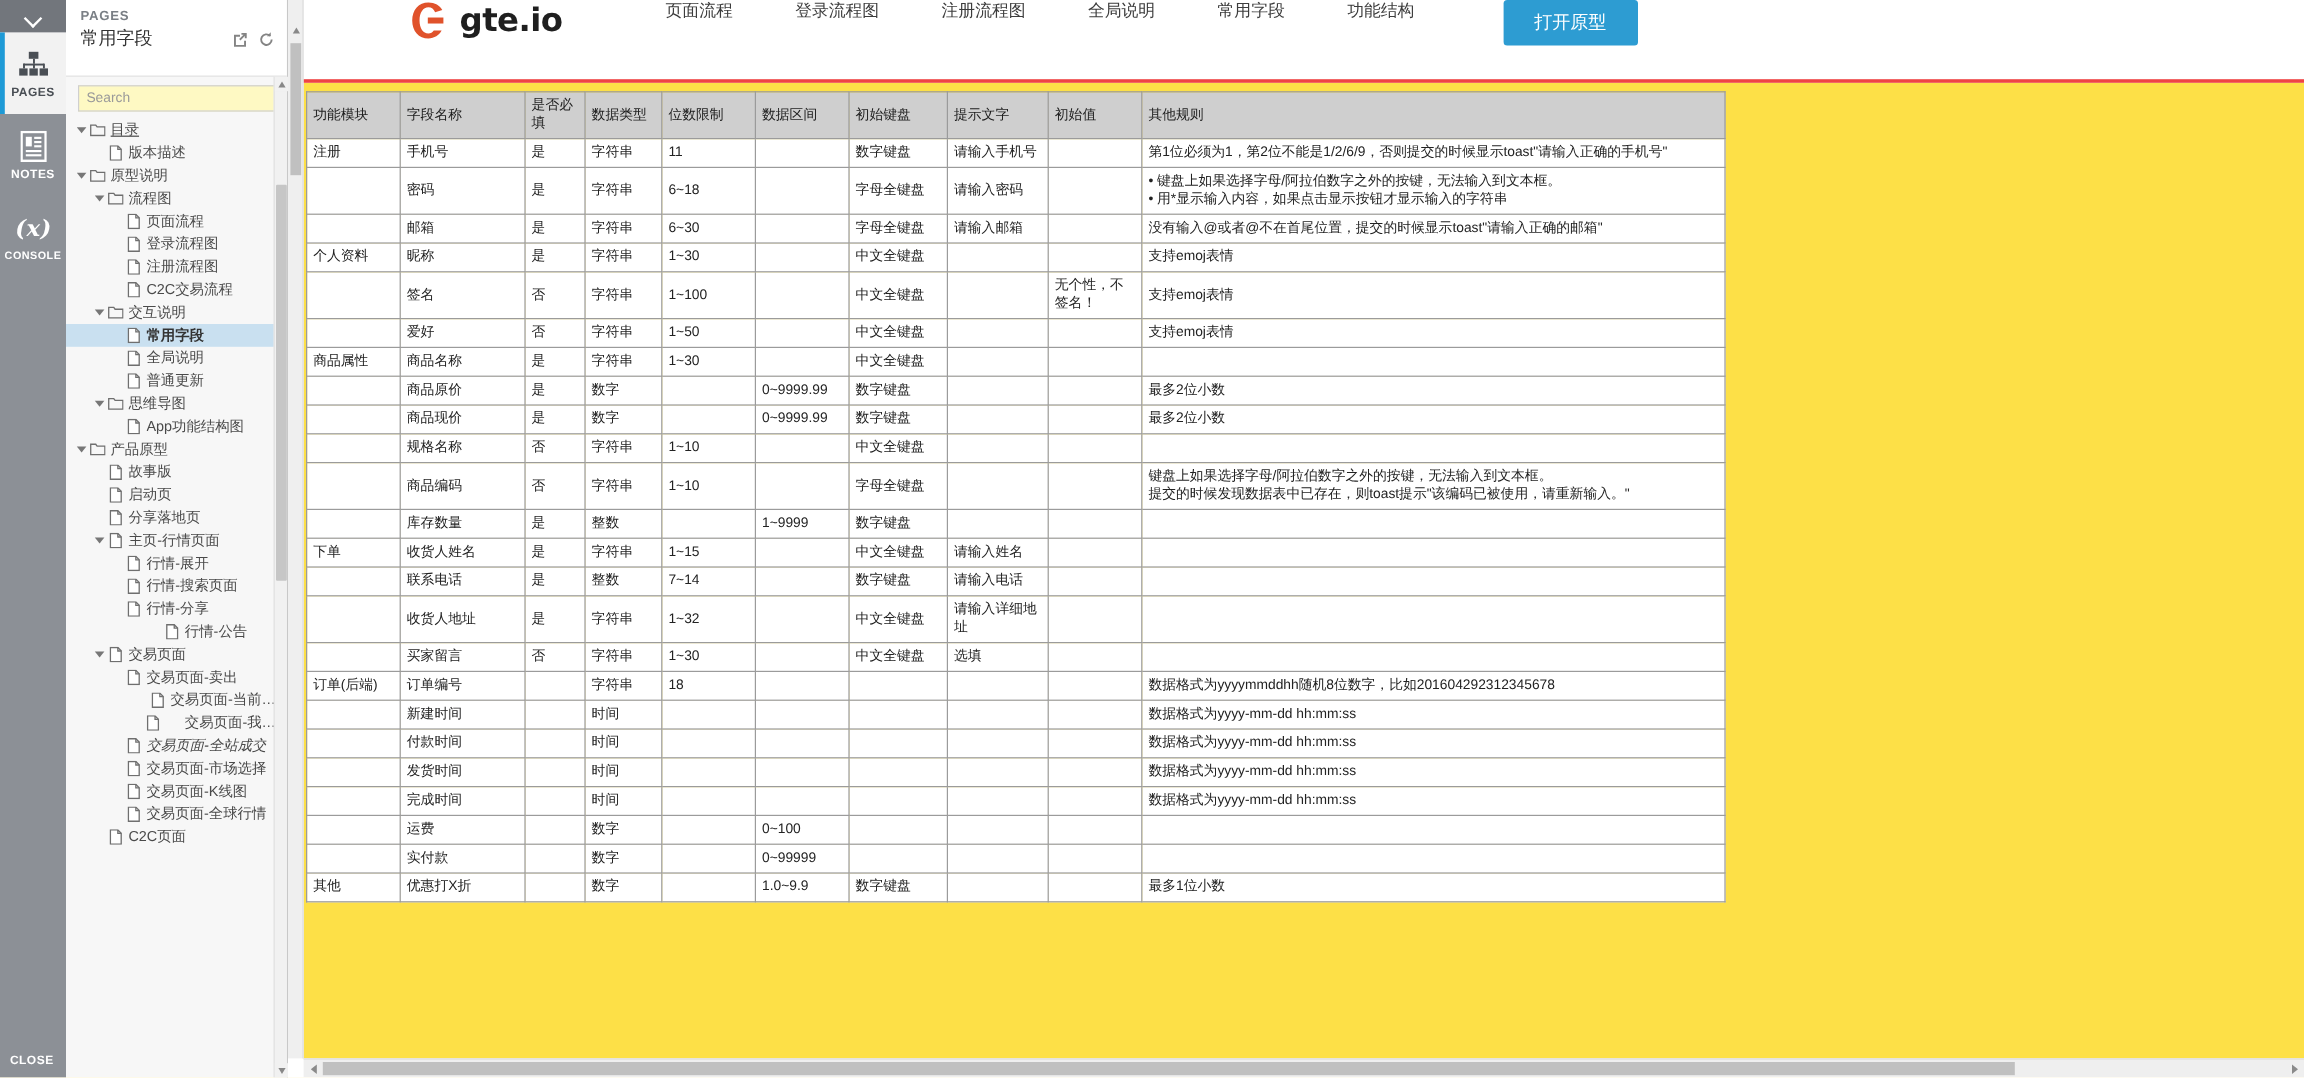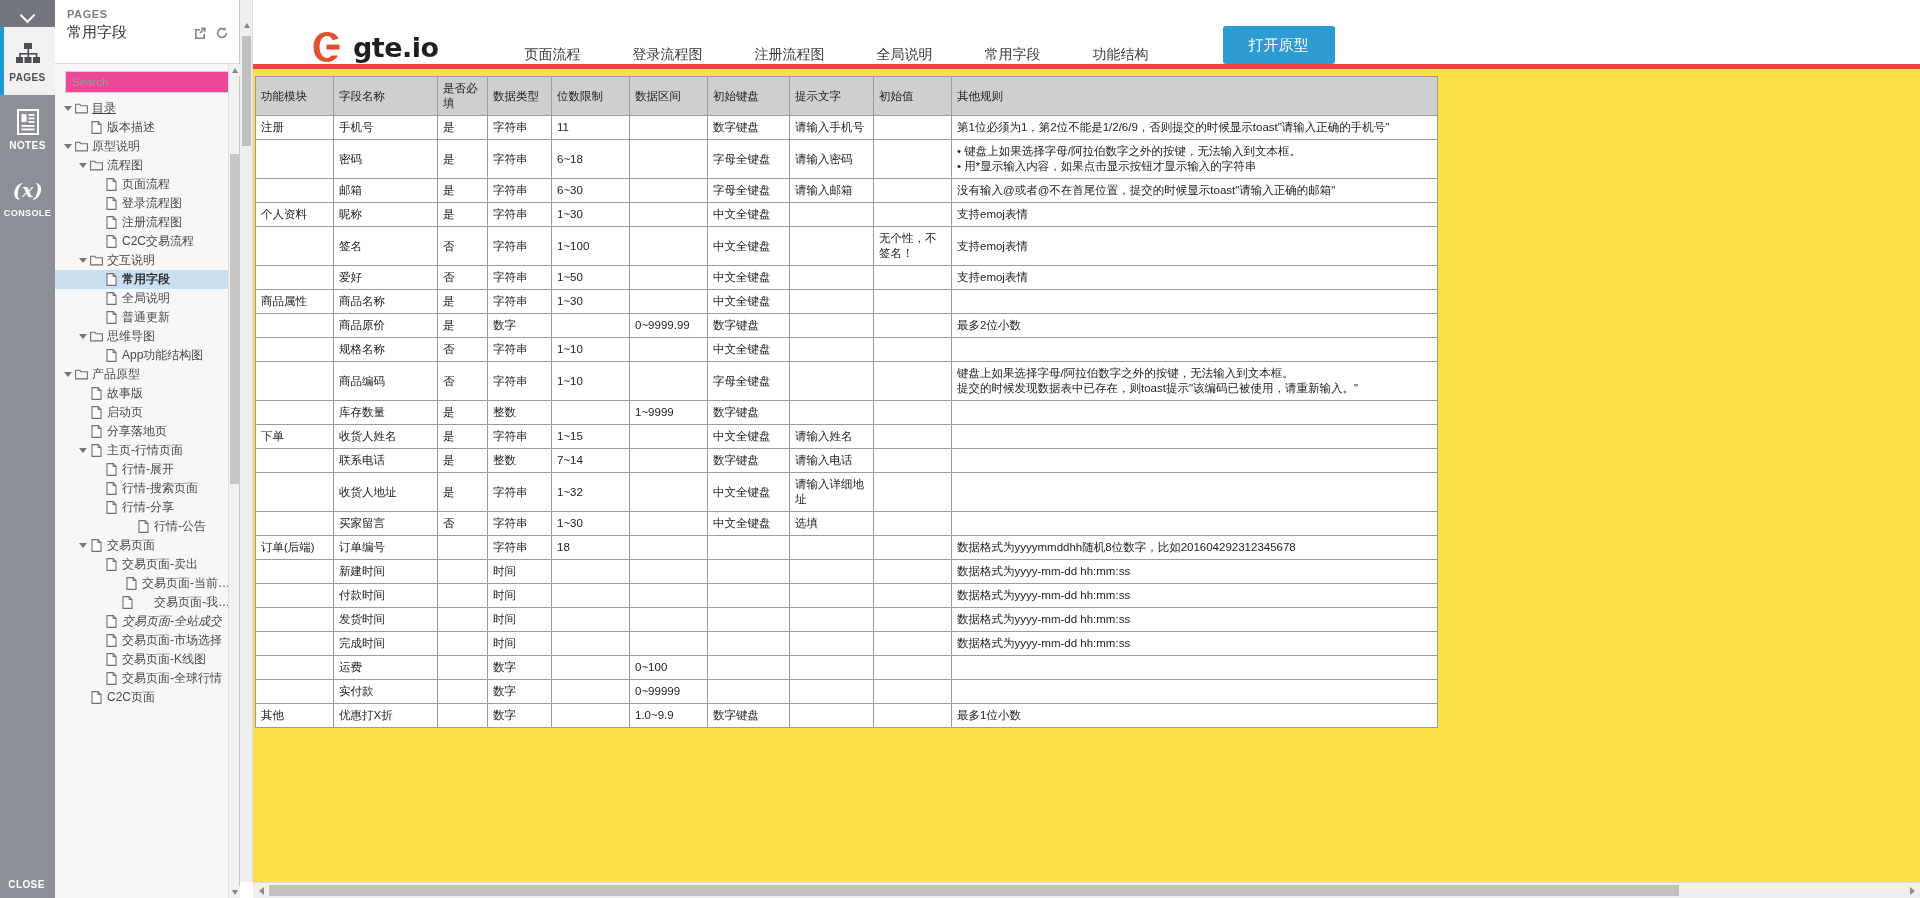--- a/index.html
+++ b/index.html
@@ -77,21 +77,21 @@
   .pages-kicker {
     font-size: 11px; color: #7a7f85; letter-spacing: .6px; font-weight: bold;
   }
   .pages-title-row { display: flex; align-items: center; justify-content: space-between; margin-top: 3px;}
   .pages-title { font-size: 15px; color: #333; }
   .pages-head-icons { display:flex; gap: 8px; align-items:center; }
   .hicon { width: 14px; height: 14px; cursor: pointer; opacity: .75; }
   .search-wrap { padding: 7px 8px 4px 10px; background: #f7f7f7;}
   .search-input {
     width: 100%; height: 22px;
-    border: 1px solid #cfcfcf; background: #ec4899;
+    border: 1px solid #cfcfcf; background: #fef9c3;
     font-size: 11.5px; color: #333;
     padding: 0 6px;
     font-family: "Liberation Sans", sans-serif;
     outline: none;
   }
   .search-input::placeholder { color: #9a9a9a; }
   .tree {
     flex: 1; overflow: hidden; position: relative;
     padding-top: 2px;
   }
@@ -143,23 +143,23 @@
   .vbar-thumb {
     position: absolute; left: 2px; width: 9px; top: 36px; height: 110px;
     background: #c0c0c0;
   }
   .vbar-arrow { position:absolute; left:0; width:13px; height:14px; display:flex;align-items:center;justify-content:center; }
   .vbar-arrow.up { top: 18px; }
 
   .site-header {
     height: 69px; min-height: 69px;
     background: #ffffff;
-    border-bottom: 5px solid #ef4444;
-    display: flex; align-items: flex-end;
-    padding-left: 70px;
+    border-bottom: 3px solid #ef4444;
+    display: flex; align-items: flex-start;
+    padding-left: 100px;
     position: relative;
     z-index: 2;
   }
   .brand { display: flex; align-items: center; gap: 9px; }
   .brand-mark { width: 34px; height: 34px; }
   .brand-text {
     font-size: 27px; font-weight: bold; color: #1f1f1f; letter-spacing: -.5px;
     font-family: "DejaVu Sans", sans-serif;
   }
   .site-nav { display: flex; align-items: center; gap: 0; margin-left: 60px; }
@@ -824,20 +824,34 @@
                   <td>0~9999.99</td>
                   <td>数字键盘</td>
                   <td></td>
                   <td></td>
                   <td class="multi">
                     <div>最多2位小数</div>
                   </td>
                 </tr>
                 <tr>
                   <td></td>
+                  <td>商品现价</td>
+                  <td>是</td>
+                  <td>数字</td>
+                  <td></td>
+                  <td>0~9999.99</td>
+                  <td>数字键盘</td>
+                  <td></td>
+                  <td></td>
+                  <td class="multi">
+                    <div>最多2位小数</div>
+                  </td>
+                </tr>
+                <tr>
+                  <td></td>
                   <td>规格名称</td>
                   <td>否</td>
                   <td>字符串</td>
                   <td>1~10</td>
                   <td></td>
                   <td>中文全键盘</td>
                   <td></td>
                   <td></td>
                   <td class="multi"></td>
                 </tr>

